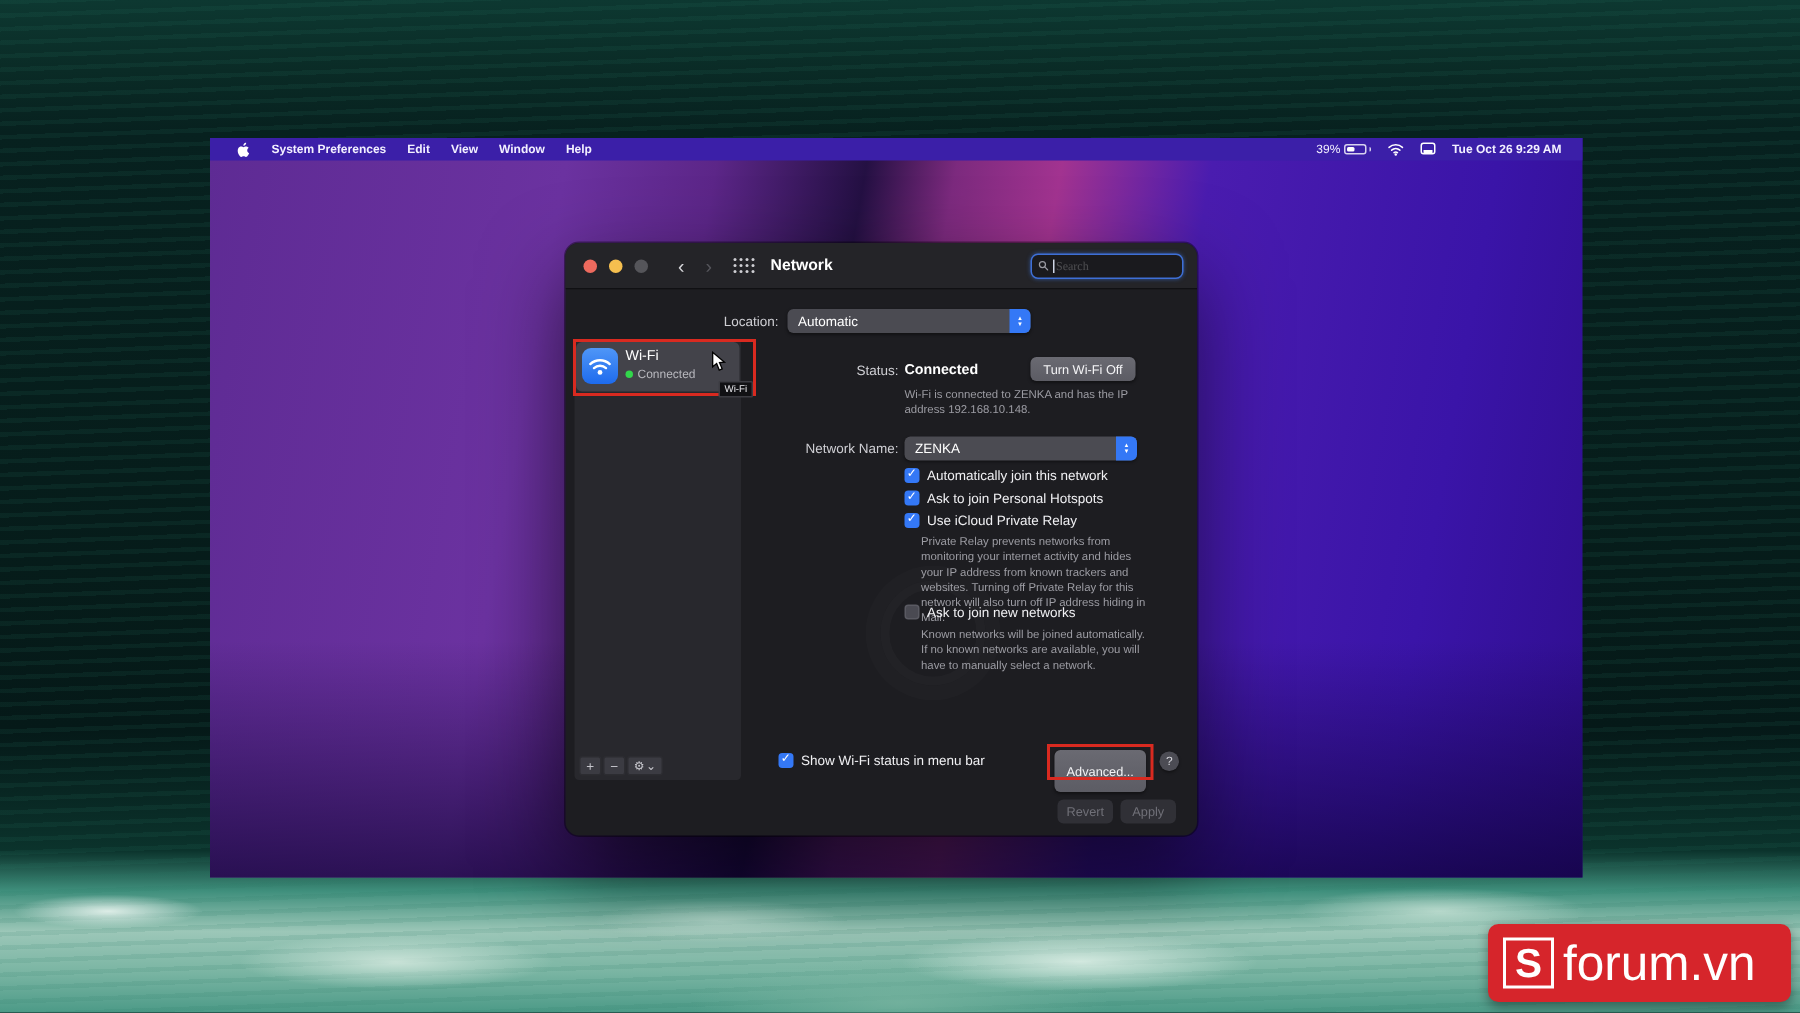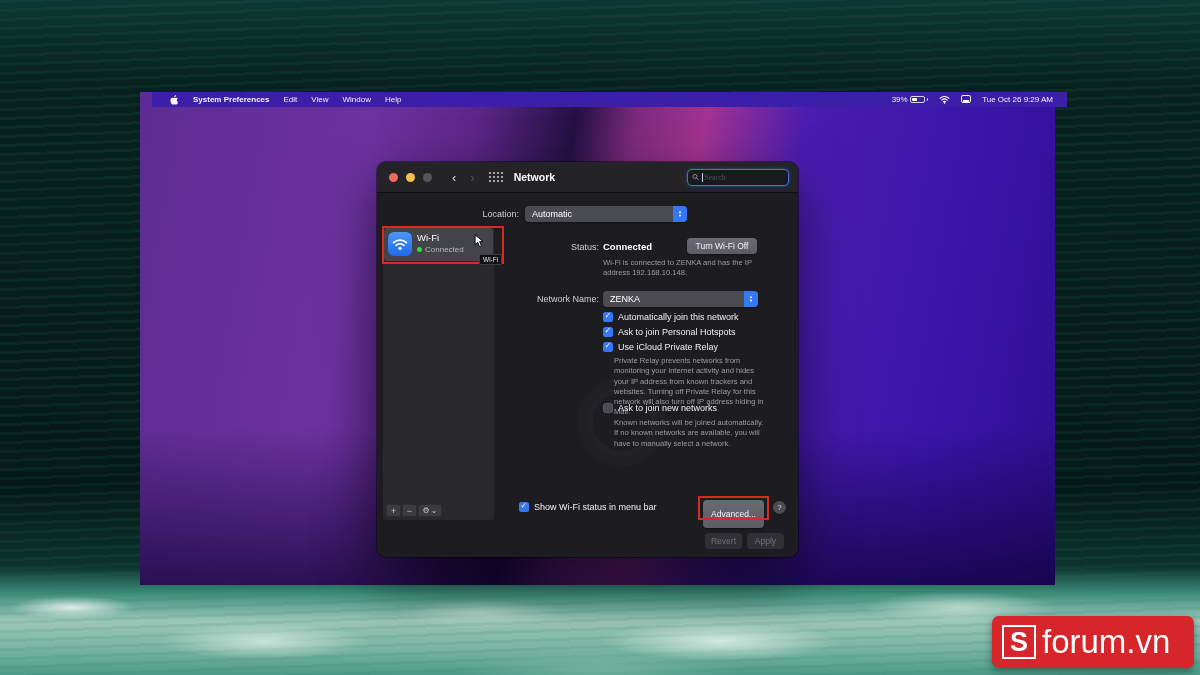--- a/index.html
+++ b/index.html
@@ -19,24 +19,24 @@
       linear-gradient(180deg,#0d3831 0%,#0a2b26 7%,#07211f 13%,#05191833 60%,#051918 72%,#0b332c 84%,#3f8f7c 88%,#9cc7b8 92%,#7ab5a3 96%,#4c9a87 100%);
     position:relative;
   }
   
   .shot { position:absolute; left:140px; top:92px; width:915px; height:493px;
     background:
       linear-gradient(180deg, rgba(10,0,45,0) 68%, rgba(10,0,45,.65) 100%),
       linear-gradient(100deg,#5e2b94 0%,#6b32a0 24%,#5c2688 34%,#241043 44%,#7c2a7e 50%,#a23390 57%,#4a1caf 67%,#3a14a8 86%,#2f0e8e 100%);
   }
   .menubar { position:absolute; left:0; top:0; width:100%; height:15px;
-    background:#3b1fa8; display:flex; align-items:center; color:#f2f0ff; font-size:8px;margin-left:12px; }
+    background:#3b1fa8; display:flex; align-items:center; color:#f2f0ff; font-size:8px; }
   .menubar .left { display:flex; align-items:center; gap:14px; padding-left:18px; }
   .menubar .right { margin-left:auto; display:flex; gap:11px; padding-right:14px; }
-  .mb-item { white-space:nowrap; }
+  .mb-item { white-space:nowrap;font-weight:bold; }
   .mb-app { font-weight:bold; }
   .apple-svg { width:9px; height:10px; display:block; }
   .batt { display:flex; align-items:center; gap:2px; }
   .batt-body { width:15px; height:7px; border:1px solid rgba(255,255,255,.8); border-radius:2px; position:relative; }
   .batt-fill { position:absolute; left:1px; top:1px; bottom:1px; width:40%; background:#fff; border-radius:1px; }
   .batt-nub { width:1.5px; height:3px; background:rgba(255,255,255,.8); border-radius:0 1px 1px 0; }
   .wifi-mini { width:11px; height:9px; display:block; }
   .disp-icon { width:10px; height:8px; border:1.2px solid #fff; border-radius:2px; position:relative; }
   .disp-icon::after { content:""; position:absolute; left:1px; right:1px; bottom:0; height:2.5px; background:#fff; }
   

